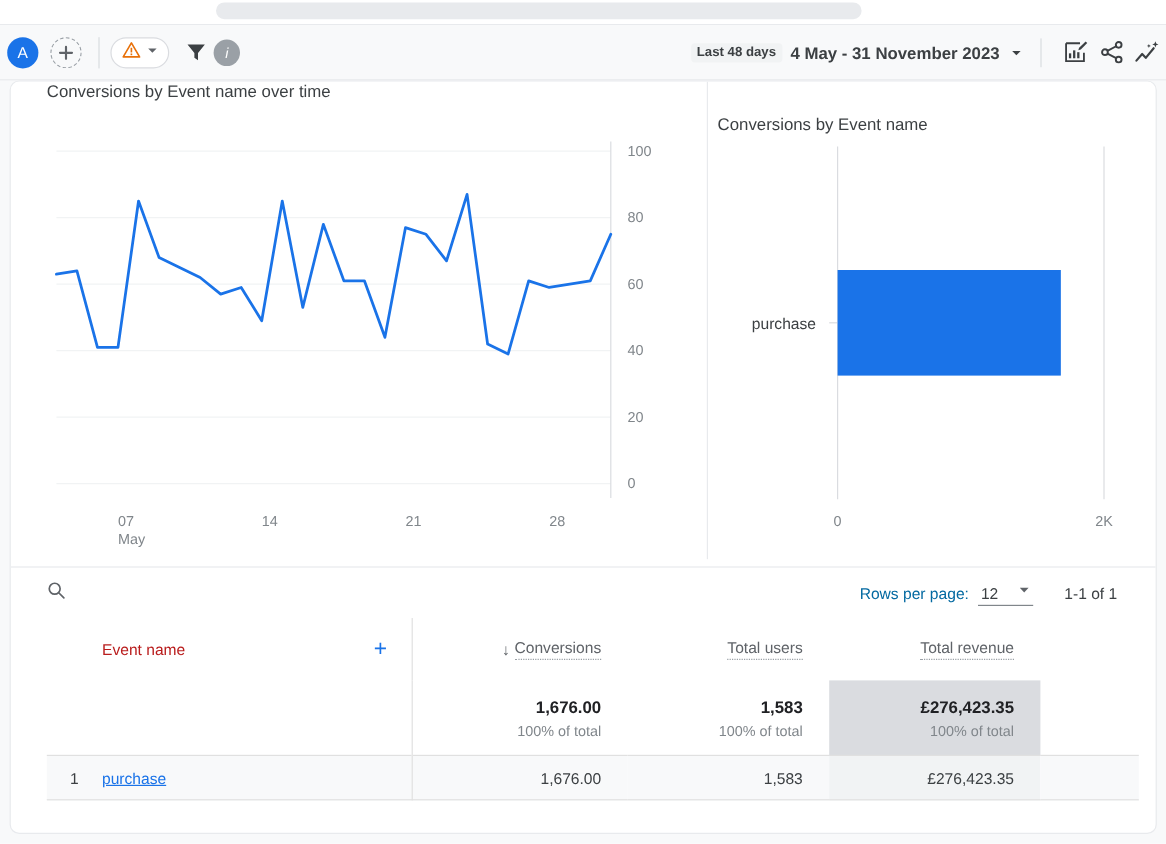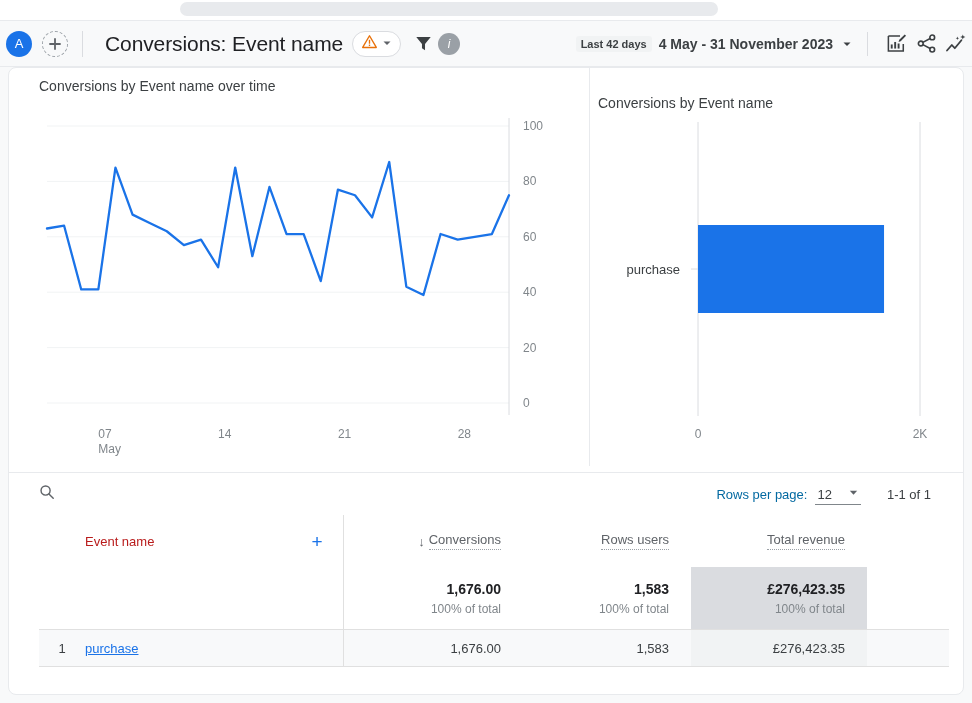--- a/index.html
+++ b/index.html
@@ -104,21 +104,21 @@
   }
 
   
   #charts-row { position: absolute; left: 0; top: 0; width: 956px; height: 398px; }
   .chart-title {
     font-size: 14px; color: #3c4043; font-weight: 400;
   }
   #line-panel {
     position: absolute; left: 0; top: 0; width: 580px; height: 398px;
   }
-  #line-panel .chart-title { position: absolute; left: 30px; top: 10px; }
+  #line-panel .chart-title { position: absolute; left: 30px; top: 0; }
   #bar-panel {
     position: absolute; left: 580px; top: 0; width: 376px; height: 398px;
     border-left: 1px solid #e8eaed;
   }
   #bar-panel .chart-title { position: absolute; left: 8px; top: 27px; }
 
   svg.plot { position: absolute; display: block; }
   .grid-line { stroke: #f1f3f4; stroke-width: 1; }
   .axis-line  { stroke: #dadce0; stroke-width: 1; }
   .tick-label { fill: #80868b; font-size: 12px; font-family: "Liberation Sans", sans-serif; }
@@ -247,21 +247,20 @@
   </div>
 
   <div class="add-circle">
     <svg width="14" height="14" viewBox="0 0 14 14" aria-hidden="true">
       <path d="M7 2v10M2 7h10" stroke="#5f6368" stroke-width="1.8" stroke-linecap="round"></path>
     </svg>
   </div>
 
   <div class="hdr-divider"></div>
 
-  <div id="page-title">Conversions: Event name</div>
 
   <div class="warn-pill">
     <span>
       <svg width="17" height="17" viewBox="0 0 20 20" aria-hidden="true">
         <path d="M10 3.2 18 17H2z" fill="none" stroke="#e8710a" stroke-width="1.6" stroke-linejoin="round"></path>
         <rect x="9.2" y="8" width="1.6" height="4.6" fill="#e8710a"></rect>
         <rect x="9.2" y="13.6" width="1.6" height="1.7" fill="#e8710a"></rect>
       </svg>
     </span>
     <span>
@@ -276,21 +275,21 @@
       <path d="M2.4 3.2h15.2L11.6 10.6V17l-3.2-2.1v-4.3z" fill="#3c4043"></path>
     </svg>
   </div>
 
   <div class="info-avatar">
     <span>i</span>
   </div>
 
   <div class="hdr-spacer"></div>
 
-  <div class="range-badge">Last 42 days</div>
+  <div class="range-badge">Last 48 days</div>
   <div class="date-text">4 May - 31 November 2023</div>
   <div class="date-caret">
     <svg width="12" height="12" viewBox="0 0 12 12" aria-hidden="true">
       <path d="M2.5 4.5 6 8l3.5-3.5z" fill="#3c4043"></path>
     </svg>
   </div>
 
   <div class="hdr-divider2"></div>
 
   <div class="icon-btn">
@@ -409,21 +408,21 @@
           </div>
         </th>
         <th>
           <div class="metric-head">
             <span class="sort-arrow">↓</span>
             <span class="metric-head-label">Conversions</span>
           </div>
         </th>
         <th>
           <div class="metric-head">
-            <span class="metric-head-label">Rows users</span>
+            <span class="metric-head-label">Total users</span>
           </div>
         </th>
         <th>
           <div class="metric-head">
             <span class="metric-head-label">Total revenue</span>
           </div>
         </th>
         <th></th>
       </tr>
     </thead>

